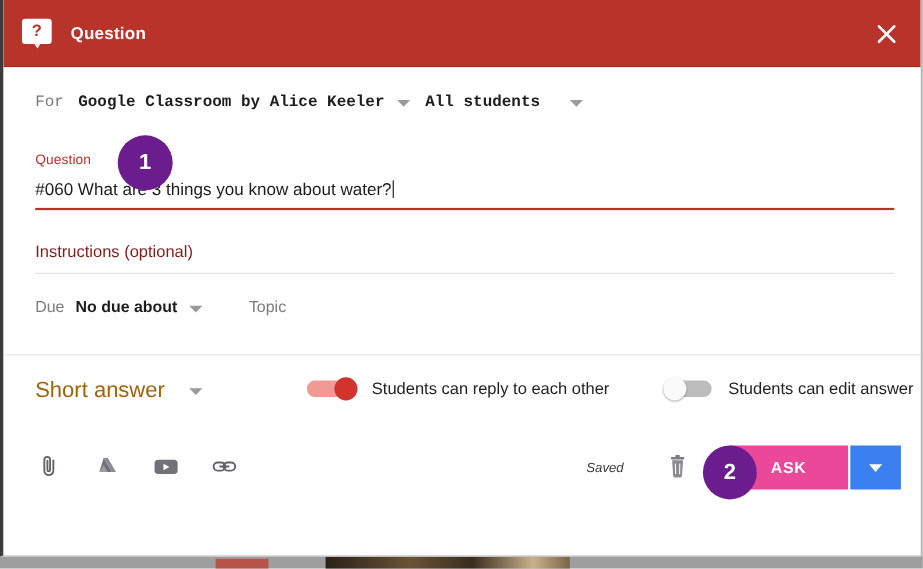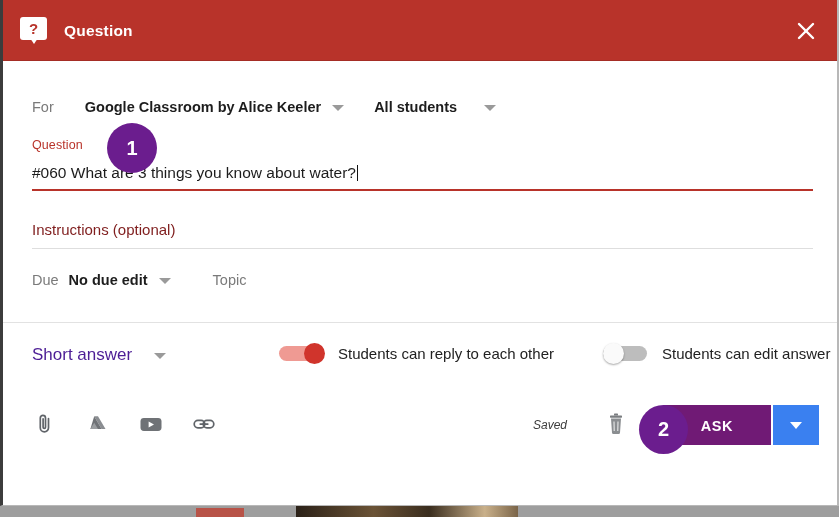--- a/index.html
+++ b/index.html
@@ -118,24 +118,25 @@
     width: 30px; height: 30px;
     cursor: pointer;
   }
   #close-btn svg { display: block; }
 
   
   #body { position: relative; }
 
   .row-for {
     display: flex;
-    align-items: center;
+    align-items: flex-start;
     padding: 0 0 0 29px;
     height: 44px;
     margin-top: 24px;
+    font-family: Liberation Mono, monospace;
   }
   .lbl-muted {
     color: #7a7a7a;
     font-size: 14.5px;
   }
   .val-strong {
     color: #1d1d1d;
     font-size: 14.5px;
     font-weight: bold;
   }
@@ -215,21 +216,21 @@
 
   
   #options-row {
     position: relative;
     display: flex;
     align-items: center;
     height: 64px;
     padding-left: 29px;
   }
   #answer-type { display: inline-flex; align-items: center; cursor: pointer; }
-  #answer-type-label { font-size: 17px; color: #4c1d95; }
+  #answer-type-label { font-size: 20px; color: #a16207; }
 
   .toggle-group {
     position: absolute;
     display: flex;
     align-items: center;
   }
   #toggle-reply-group { left: 276px; top: 20px; }
   #toggle-edit-group  { left: 600px; top: 20px; }
 
   .switch { position: relative; width: 46px; height: 21px; cursor: pointer; flex: none; }
@@ -287,21 +288,21 @@
     color: #3c3c3c;
     margin-right: 38px;
   }
   #delete-btn {
     width: 22px; height: 26px;
     margin-right: 36px;
     cursor: pointer;
     display: inline-flex; align-items: center; justify-content: center;
   }
   #ask-btn {
-    background: #701a75;
+    background: #ec4899;
     color: #ffffff;
     font-size: 14.5px;
     font-weight: bold;
     letter-spacing: .6px;
     width: 108px;
     height: 40px;
     line-height: 40px;
     text-align: center;
     border: none;
     cursor: pointer;
@@ -370,45 +371,45 @@
           <line x1="8" y1="8" x2="22" y2="22" stroke="#ffffff" stroke-width="2.4" stroke-linecap="round"></line>
           <line x1="22" y1="8" x2="8" y2="22" stroke="#ffffff" stroke-width="2.4" stroke-linecap="round"></line>
         </svg>
       </div>
     </div>
 
     <div id="body">
 
       <div class="row-for">
         <span class="lbl-muted">For</span>
-        <span class="chip" style="margin-left:31px;">
+        <span class="chip" style="margin-left:13px;">
           <span class="val-strong">Google Classroom by Alice Keeler</span>
           <span class="caret"></span>
         </span>
-        <span class="chip" style="margin-left:30px;gap:16px;">
+        <span class="chip" style="margin-left:14px;gap:16px;">
           <span class="val-strong">All students</span>
           <span class="caret"></span>
         </span>
       </div>
 
       <div id="question-block">
         <div id="question-label">Question</div>
         <div id="question-input-wrap">
           <span id="question-text">#060 What are 3 things you know about water?</span><span class="caret-bar"></span>
         </div>
       </div>
 
       <div id="instructions-wrap">
         <span id="instructions-placeholder">Instructions (optional)</span>
       </div>
 
       <div class="row-due">
         <span id="due-label" class="lbl-muted">Due</span>
         <span class="chip">
-          <span class="val-strong">No due edit</span>
+          <span class="val-strong">No due about</span>
           <span class="caret"></span>
         </span>
         <span id="topic-label" class="lbl-muted">Topic</span>
       </div>
 
       <div id="divider"></div>
 
       <div id="options-row">
         <span id="answer-type">
           <span id="answer-type-label">Short answer</span>

